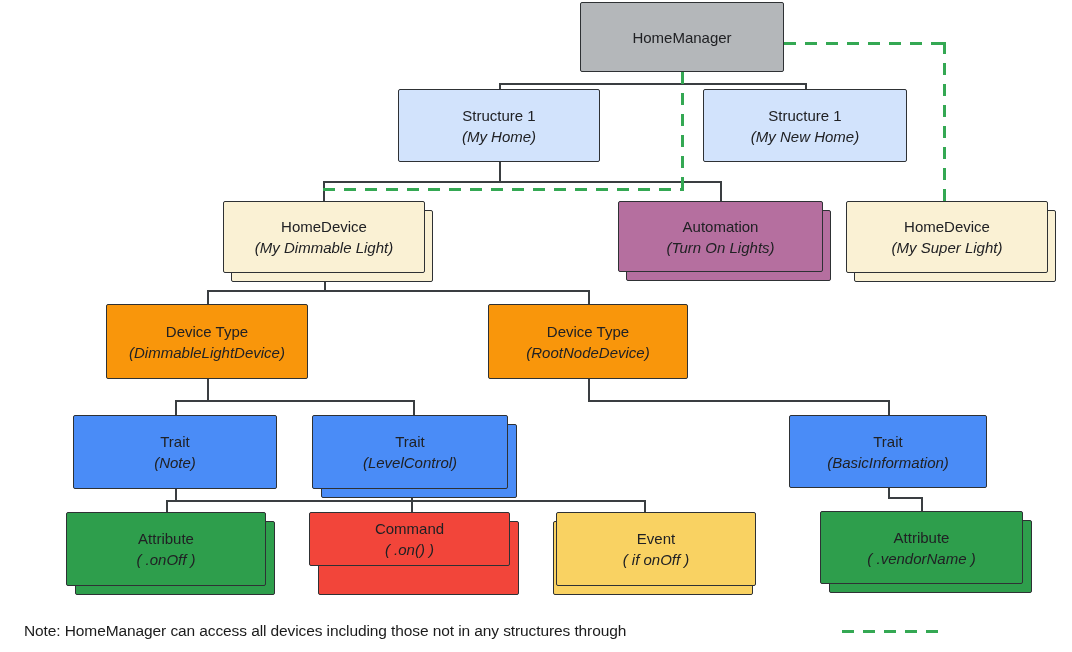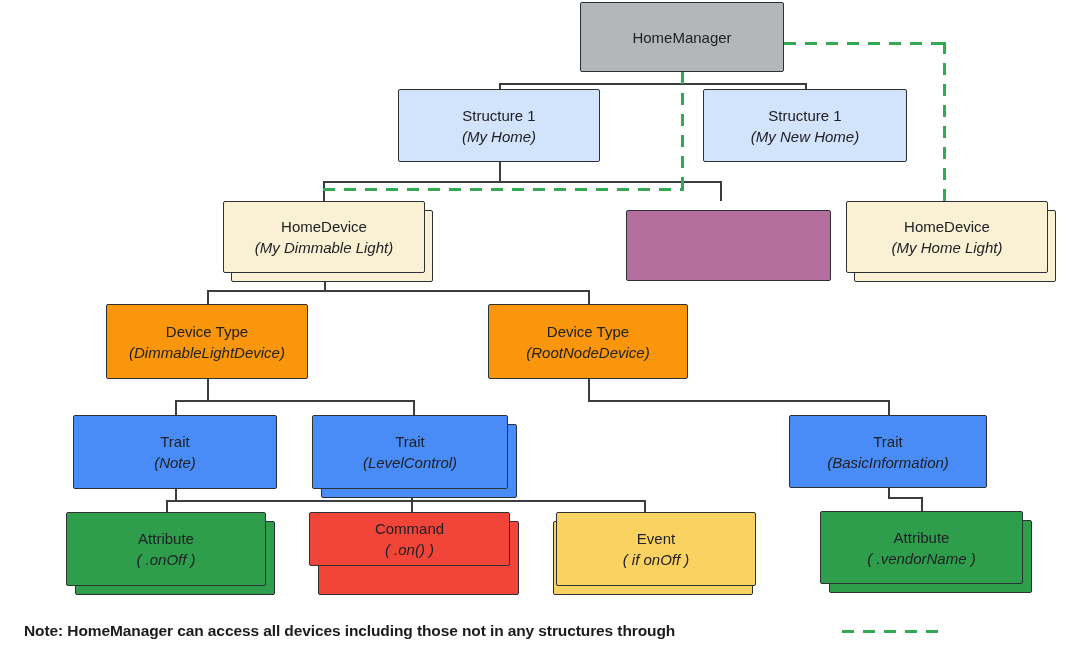--- a/index.html
+++ b/index.html
@@ -43,21 +43,21 @@
   .vline { width: 2px; }
   
   .gdash-h, .gdash-v { position: absolute; z-index: 1; }
   .gdash-h { height: 3px;
     background: repeating-linear-gradient(90deg, #34a853 0 12px, transparent 12px 21px); }
   .gdash-v { width: 3px;
     background: repeating-linear-gradient(180deg, #34a853 0 12px, transparent 12px 21px); }
   
   .note {
     position: absolute; left: 24px; top: 622px;
-    font-size: 15.5px; font-weight: 700; color: #1b1b1b;
+    font-size: 15.5px; font-weight: 400; color: #1b1b1b;
     letter-spacing: -0.1px;
     z-index: 3;
   }
 </style>
 </head>
 <body>
 
 <div class="canvas">
 
   <div class="hline" style="left:499px;top:83px;width:308px"></div>
@@ -113,24 +113,28 @@
   <div class="node c-blue-light" style="left:703px;top:89px;width:204px;height:73px">
     <div>Structure 1</div>
     <div class="sub">(My New Home)</div>
   </div>
 
   <div class="node c-cream" style="left:223px;top:201px;width:202px;height:72px">
     <div>HomeDevice</div>
     <div class="sub">(My Dimmable Light)</div>
   </div>
 
+  <div class="node c-purple" style="left:618px;top:201px;width:205px;height:71px">
+    <div>Automation</div>
+    <div class="sub">(Turn On Lights)</div>
+  </div>
 
   <div class="node c-cream" style="left:846px;top:201px;width:202px;height:72px">
     <div>HomeDevice</div>
-    <div class="sub">(My Home Light)</div>
+    <div class="sub">(My Super Light)</div>
   </div>
 
   <div class="node c-orange" style="left:106px;top:304px;width:202px;height:75px">
     <div>Device Type</div>
     <div class="sub">(DimmableLightDevice)</div>
   </div>
 
   <div class="node c-orange" style="left:488px;top:304px;width:200px;height:75px">
     <div>Device Type</div>
     <div class="sub">(RootNodeDevice)</div>

